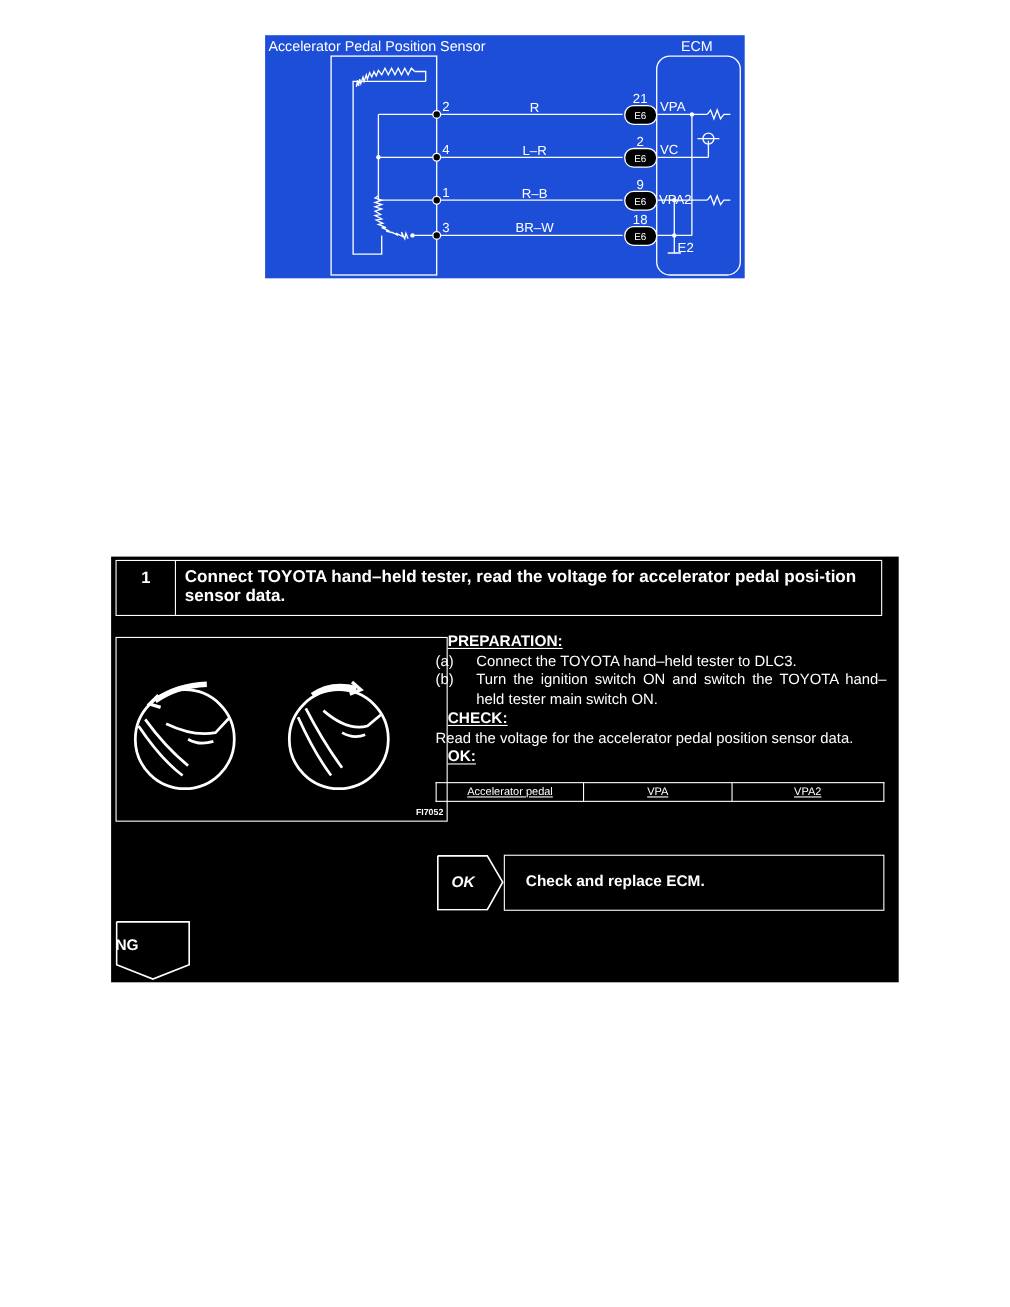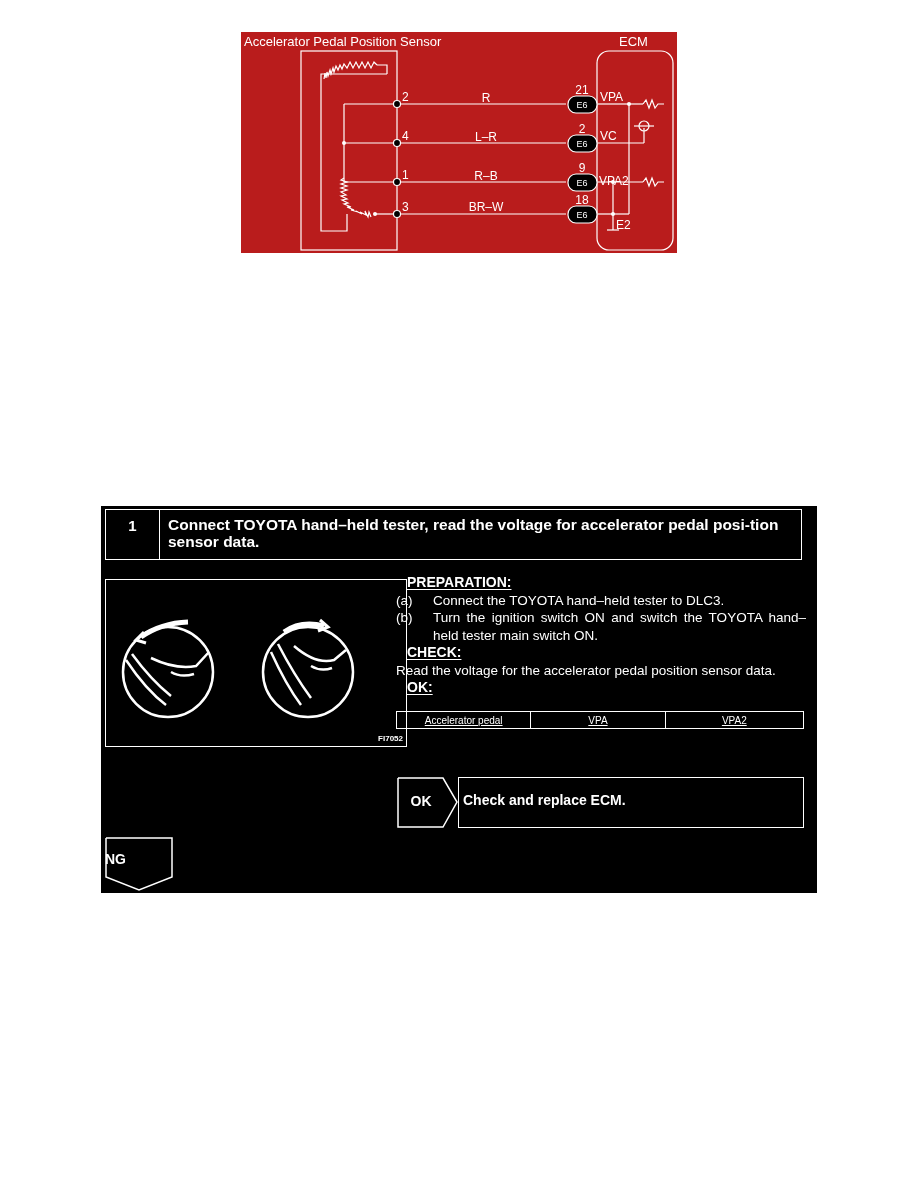--- a/index.html
+++ b/index.html
@@ -1,41 +1,41 @@
 <!DOCTYPE html>
 <html><head>
 <meta charset="utf-8">
 <style>
   html, body { margin:0; padding:0; }
   body { width:918px; height:1188px; background:#ffffff; position:relative; overflow:hidden;
          font-family:"Liberation Sans", sans-serif; color:#fff; }
   .abs { position:absolute; }
-  #diagram { left:241px; top:32px; width:436px; height:221px; background:#b91c1c; }
+  #diagram { left:241px; top:32px; width:436px; height:221px; background:#1d4ed8; }
   #diagram svg { position:absolute; left:0; top:0; }
   .dtext { font-family:"Liberation Sans", sans-serif; fill:#fff; }
   #panel { left:101px; top:506px; width:716px; height:387px; background:#000; }
   .step-box { position:absolute; left:4px; top:3px; width:697px; height:51px; border:1.5px solid #fff; box-sizing:border-box; }
   .step-num { position:absolute; left:0; top:0; width:54px; height:100%; border-right:1.5px solid #fff; box-sizing:border-box;
               font-weight:bold; font-size:15px; text-align:center; padding-top:7px; }
   .step-title { position:absolute; left:62px; top:6px; right:10px; font-weight:bold; font-size:15.5px; line-height:17px; }
   .figure { position:absolute; left:4px; top:73px; width:302px; height:168px; border:1.5px solid #fff; box-sizing:border-box; }
   .figure svg { position:absolute; left:0; top:0; }
   .fig-id { position:absolute; right:3px; bottom:3px; font-size:8px; font-weight:bold; }
   .content { position:absolute; left:295px; top:68px; width:410px; font-size:13.5px; line-height:17.5px; }
   .heading { font-weight:bold; font-size:14px; text-decoration:underline; text-underline-offset:2px;margin-left:11px; }
   .item { display:flex; text-align:justify; }
   .item .lbl { width:37px; flex:none; }
   .item .txt { flex:1; }
   table.spec { position:absolute; left:295px; top:205px; width:408px; border-collapse:collapse; font-size:10px; }
   table.spec td { border:1.5px solid #fff; text-align:center; height:16px; padding:0;text-decoration:underline; }
-  .ok-tag { position:absolute; left:296px; top:271px; width:62px; height:64px; }
+  .ok-tag { position:absolute; left:296px; top:271px; width:62px; height:64px;font-style:italic; }
   .ok-tag svg { position:absolute; left:0; top:0; }
   .ok-label { position:absolute; left:0; top:16px; width:48px; text-align:center; font-weight:bold; font-size:14px; }
   .ok-box { position:absolute; left:357px; top:271px; width:346px; height:51px; border:1.5px solid #fff; box-sizing:border-box;
-            font-weight:bold; font-size:14px; padding:14px 4px; }
+            font-weight:bold; font-size:14px; padding:14px 19px; }
   .ng-tag { position:absolute; left:4px; top:331px; width:68px; height:54px; }
   .ng-tag svg { position:absolute; left:0; top:0; }
   .ng-label { position:absolute; left:0; top:14px; width:68px; text-align:left; font-weight:bold; font-size:14px; }
 </style>
 </head>
 <body>
 
 <div id="diagram" class="abs">
   <svg width="436" height="221" viewBox="0 0 436 221">
     <g stroke="#fff" stroke-width="1.2" fill="none">

